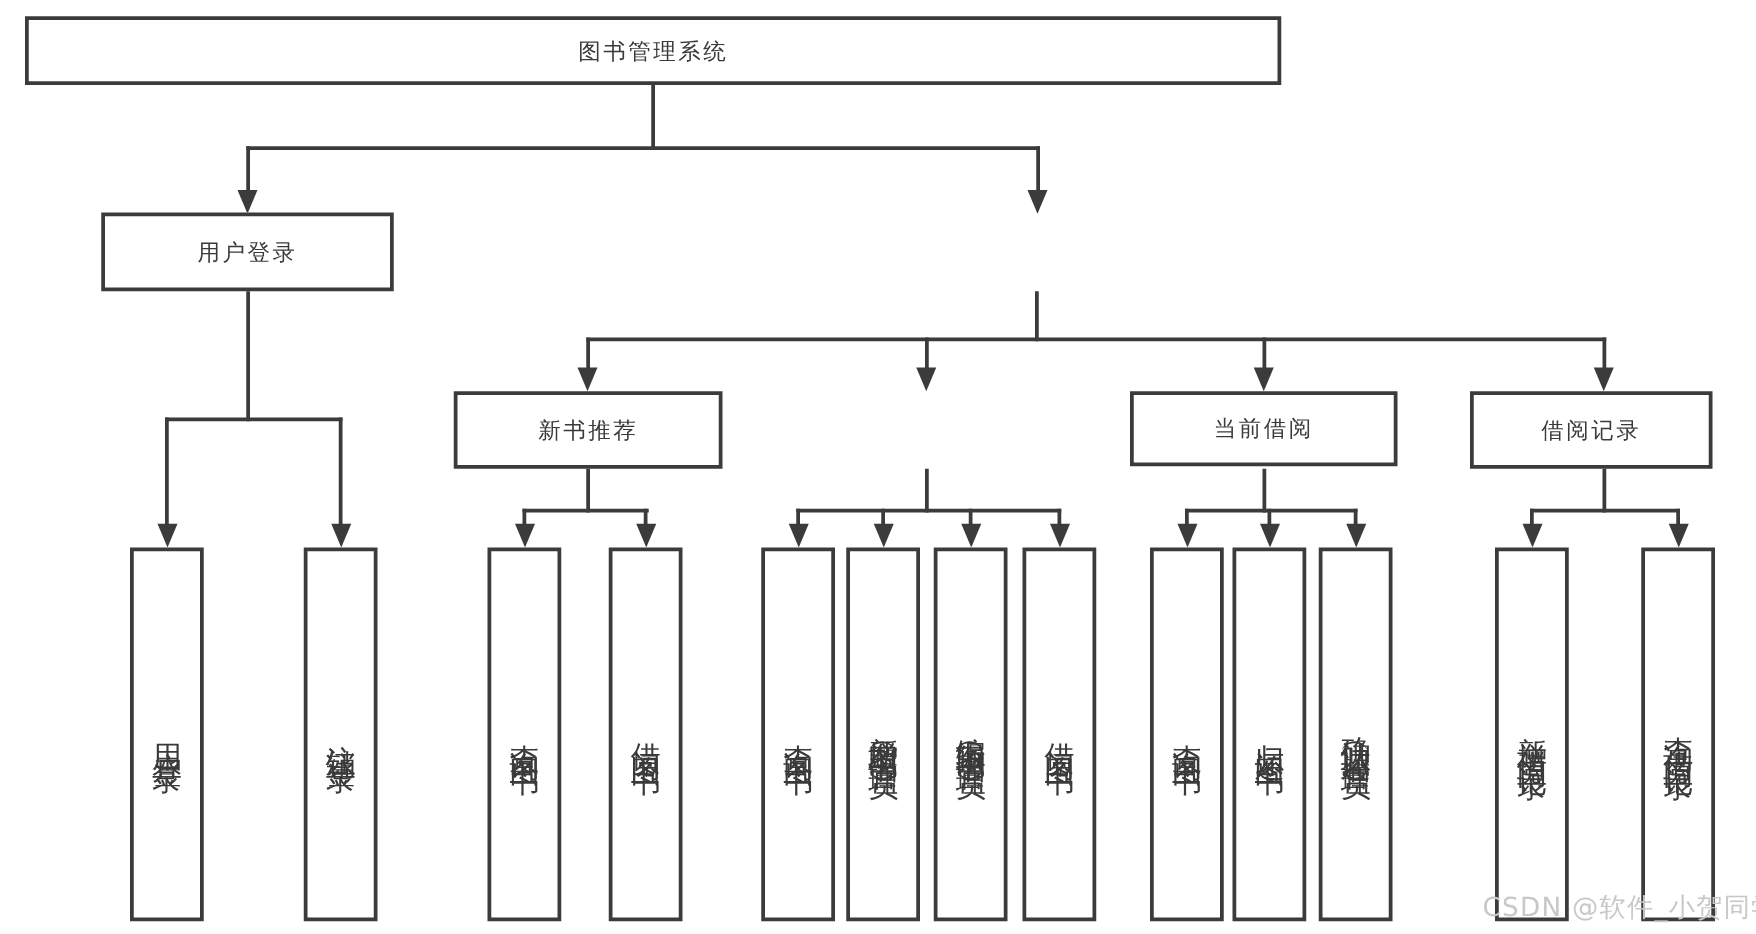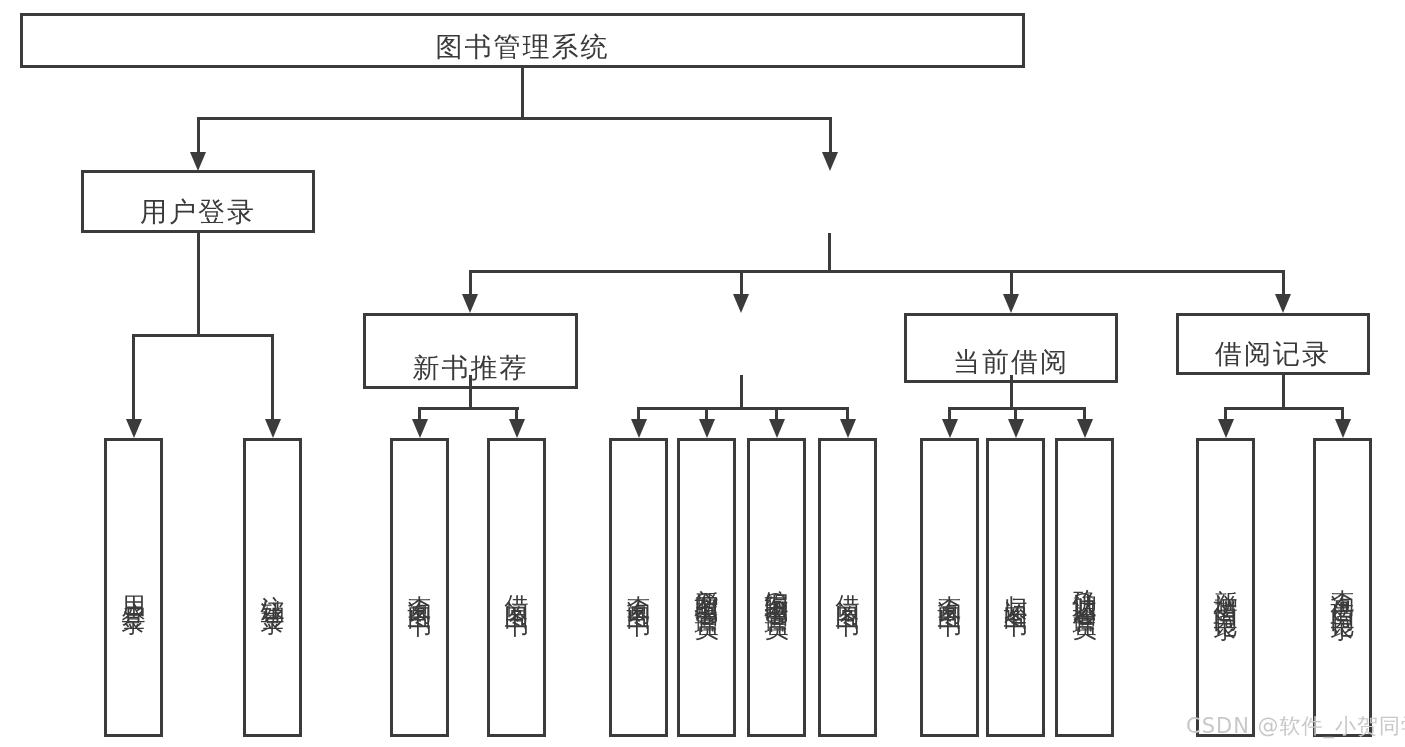--- a/index.html
+++ b/index.html
@@ -4,21 +4,21 @@
 <style>
   html,body{margin:0;padding:0;background:#ffffff;}
   .stage{
     position:relative;width:1405px;height:747px;background:#ffffff;overflow:hidden;
     font-family:"DejaVu Sans","Liberation Sans",sans-serif;
   }
   .box{
     position:absolute;background:#ffffff;border:3px solid #3b3b3b;box-sizing:border-box;
     display:flex;align-items:center;justify-content:center;color:#3a3a3a;
   }
-  .hbox{font-size:27px;letter-spacing:2px;white-space:nowrap;align-items:flex-end;}
+  .hbox{font-size:18px;letter-spacing:2px;white-space:nowrap;}
   .leaf{width:59px;top:438px;height:299px;}
   .vtext{
     writing-mode:vertical-rl;text-orientation:mixed;
     font-size:24px;letter-spacing:6px;line-height:1;white-space:nowrap;
   }
   .hline,.vline{position:absolute;background:#3b3b3b;}
   .hline{height:3px;}
   .vline{width:3px;}
   .arrow{
     position:absolute;width:0;height:0;
@@ -61,24 +61,24 @@
   <div class="hline" style="left:468.5px;top:270px;width:816px;"></div>
   <div class="vline" style="left:468.5px;top:270px;height:26px;"></div>
   <div class="arrow" style="left:462px;top:294px;"></div>
   <div class="vline" style="left:739.5px;top:270px;height:26px;"></div>
   <div class="arrow" style="left:733px;top:294px;"></div>
   <div class="vline" style="left:1009.5px;top:270px;height:26px;"></div>
   <div class="arrow" style="left:1003px;top:294px;"></div>
   <div class="vline" style="left:1281.5px;top:270px;height:26px;"></div>
   <div class="arrow" style="left:1275px;top:294px;"></div>
 
-  <div class="box hbox" style="left:363px;top:313px;width:215px;height:76px;">
+  <div class="box hbox" style="left:363px;top:313px;width:215px;height:62px;">
     <span>新书推荐</span>
   </div>
-  <div class="box hbox" style="left:904px;top:313px;width:214px;height:70px;">
+  <div class="box hbox" style="left:904px;top:313px;width:214px;height:60px;">
     <span>当前借阅</span>
   </div>
   <div class="box hbox" style="left:1176px;top:313px;width:194px;height:62px;">
     <span>借阅记录</span>
   </div>
 
   <div class="vline" style="left:468.5px;top:375px;height:35px;"></div>
   <div class="hline" style="left:418px;top:407px;width:101px;"></div>
   <div class="vline" style="left:418px;top:407px;height:14px;"></div>
   <div class="arrow" style="left:411.5px;top:419px;"></div>

